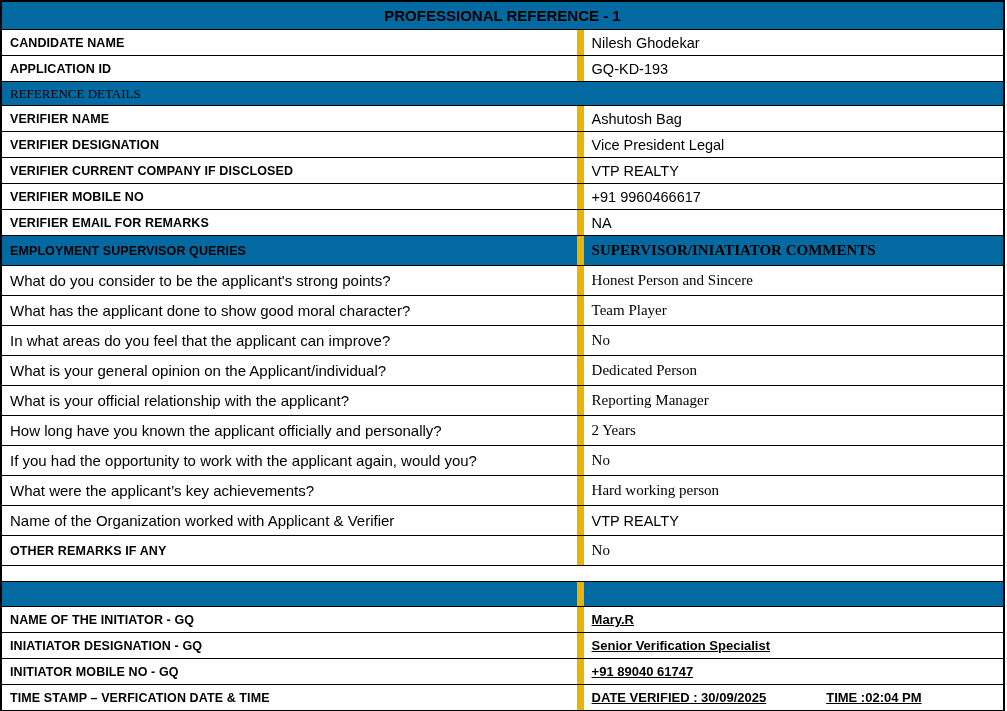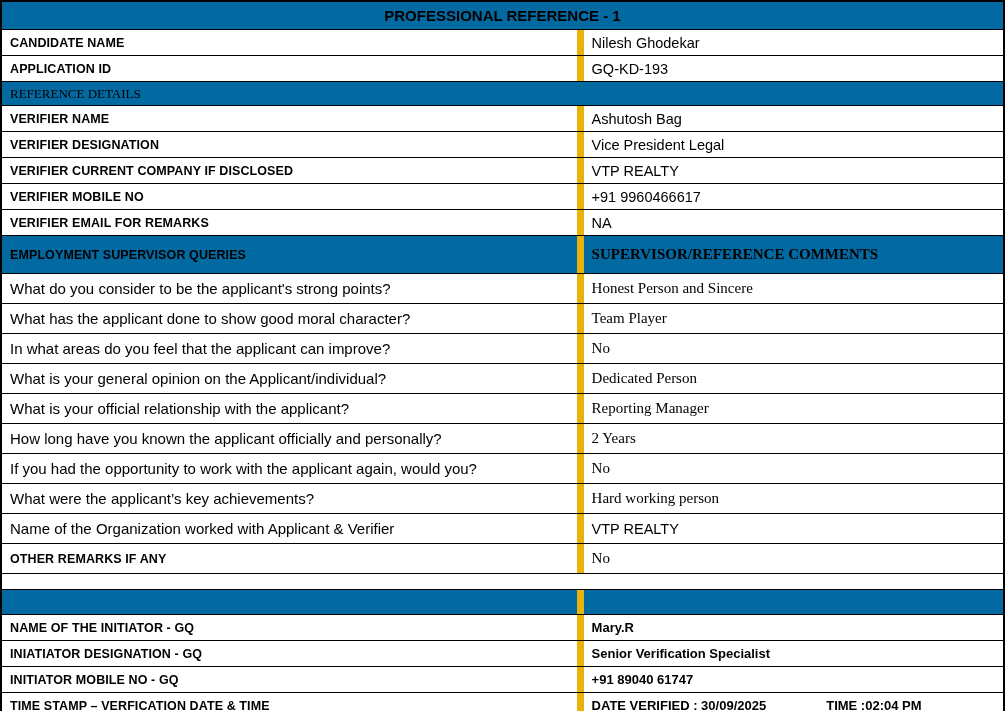--- a/index.html
+++ b/index.html
@@ -40,21 +40,21 @@
   .title-row { height: 28px; }
   .title-cell {
     justify-content: center;
     font-weight: bold;
     font-size: 15px;
     font-family: "Liberation Sans", sans-serif;
   }
 
   .h26 { height: 26px; }
   .h24 { height: 24px; }
-  .h22 { height: 38px; }
+  .h22 { height: 30px; }
   .h30 { height: 30px; }
   .h16 { height: 16px; }
   .h25 { height: 25px; }
   .h10 { height: 10px; border-bottom: none; }
 
   .lbl {
     font-weight: bold;
     font-size: 12.5px;
     letter-spacing: 0.1px;
   }
@@ -75,20 +75,21 @@
     font-size: 15px;
   }
   .comments-hdr {
     font-family: "Liberation Serif", serif;
     font-weight: bold;
     font-size: 15px;
   }
   .bold-val {
     font-weight: bold;
     font-size: 13px;
+    text-decoration: underline;
   }
   .ts-gap { display: inline-block; width: 60px; }
 </style>
 </head>
 <body>
 
 <div class="sheet">
 
   <div class="row title-row blue">
     <div class="cell full title-cell">PROFESSIONAL REFERENCE - 1</div>
@@ -124,21 +125,21 @@
     <div class="cell cell-l lbl">VERIFIER MOBILE NO</div>
     <div class="cell cell-r val">+91 9960466617</div>
   </div>
   <div class="row h26">
     <div class="cell cell-l lbl">VERIFIER EMAIL FOR REMARKS</div>
     <div class="cell cell-r val">NA</div>
   </div>
 
   <div class="row h22 blue">
     <div class="cell cell-l lbl">EMPLOYMENT SUPERVISOR QUERIES</div>
-    <div class="cell cell-r comments-hdr">SUPERVISOR/REFERENCE COMMENTS</div>
+    <div class="cell cell-r comments-hdr">SUPERVISOR/INIATIATOR COMMENTS</div>
   </div>
 
   <div class="row h30">
     <div class="cell cell-l question">What do you consider to be the applicant's strong points?</div>
     <div class="cell cell-r answer-serif">Honest Person and Sincere</div>
   </div>
   <div class="row h30">
     <div class="cell cell-l question">What has the applicant done to show good moral character?</div>
     <div class="cell cell-r answer-serif">Team Player</div>
   </div>

